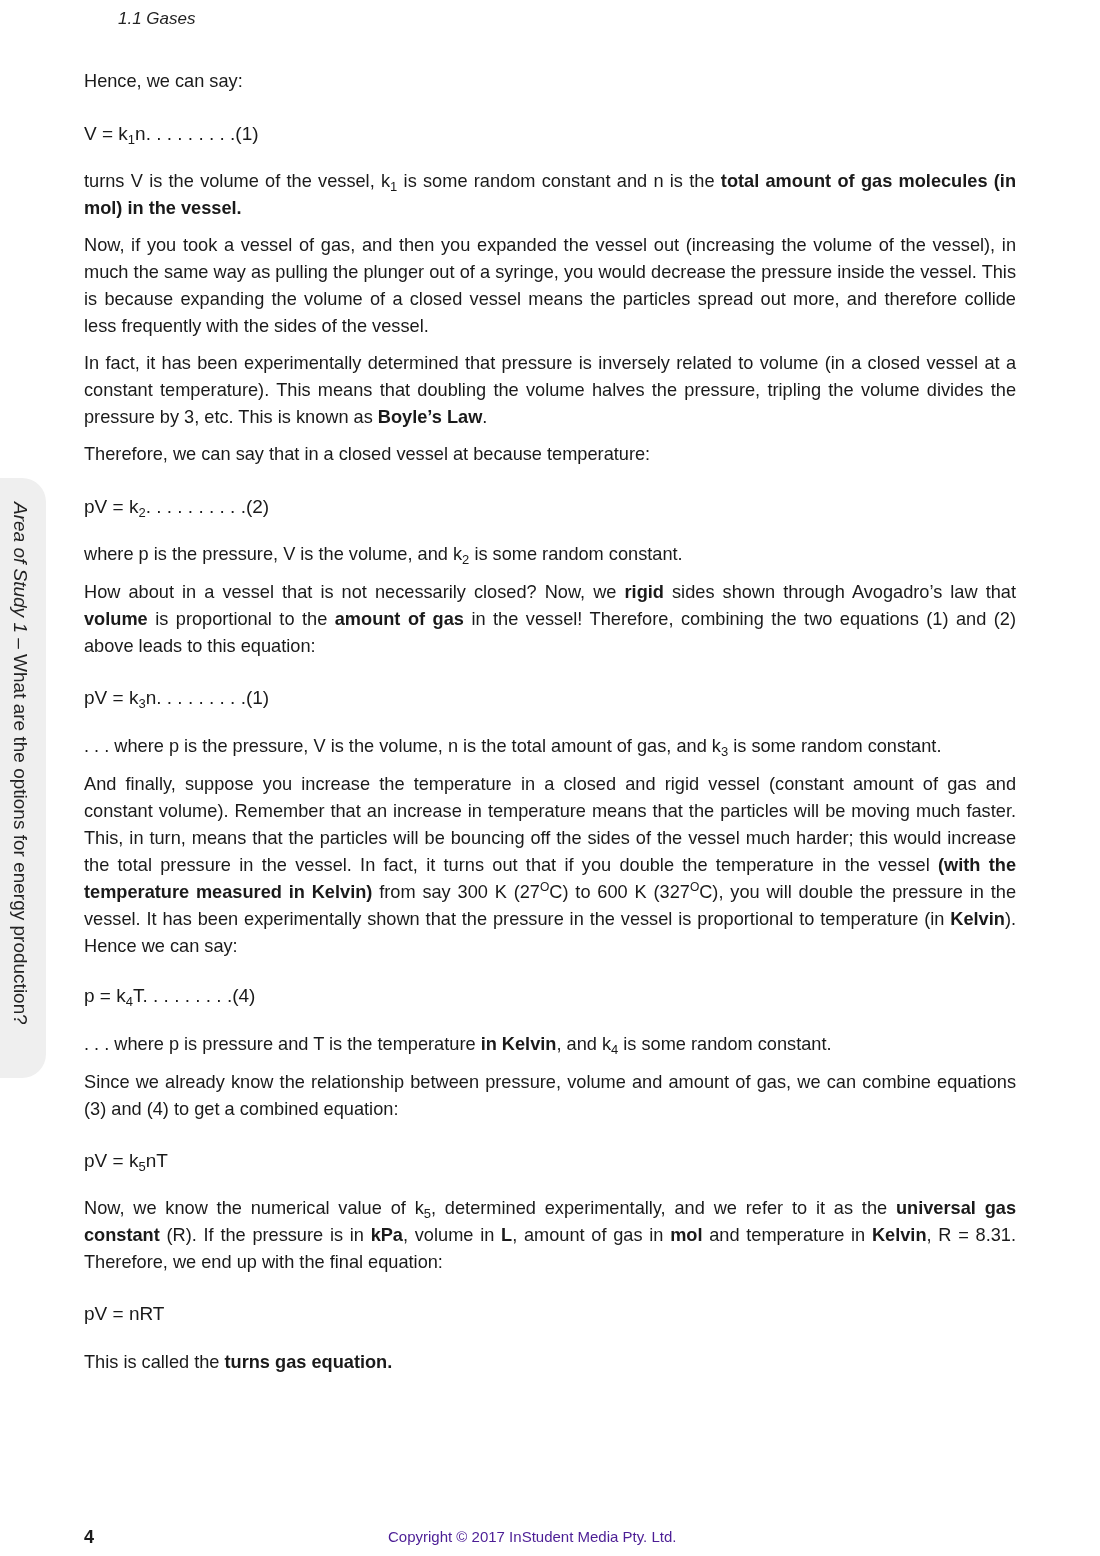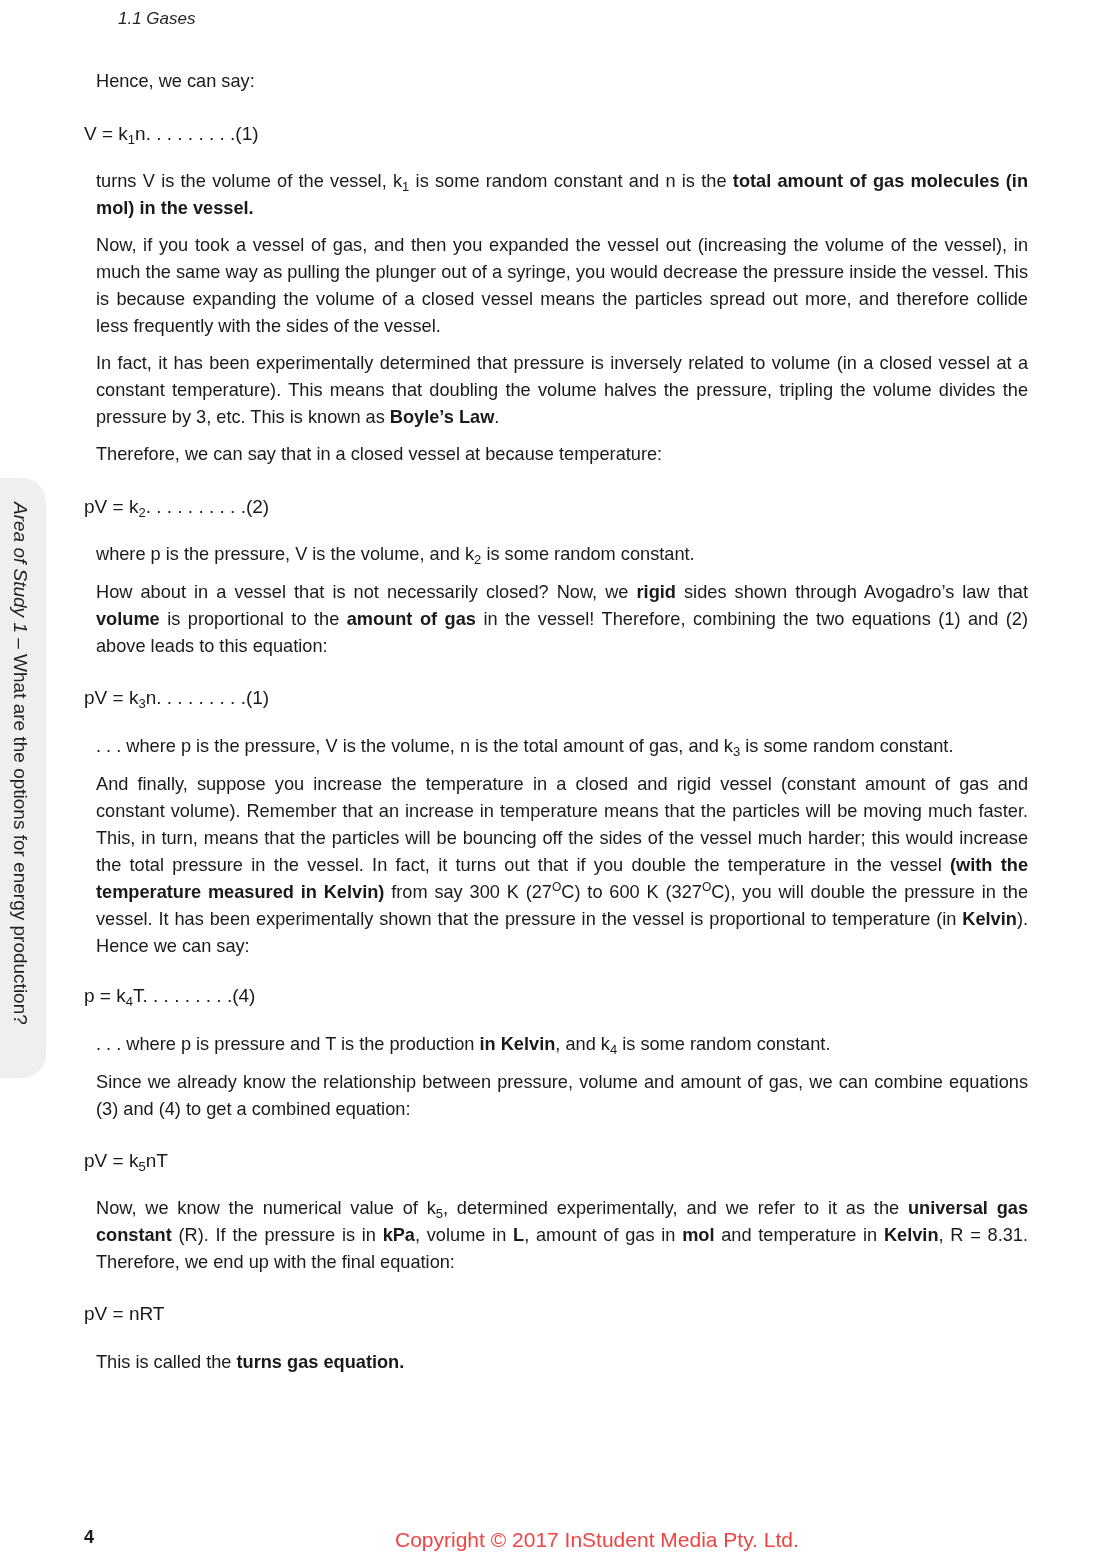--- a/index.html
+++ b/index.html
@@ -5,28 +5,28 @@
   html, body { margin:0; padding:0; background:#ffffff; }
   body { width:1100px; height:1556px; position:relative; overflow:hidden;
          font-family:"Liberation Sans", sans-serif; color:#1a1a1a; }
   .header { position:absolute; left:90px; top:9px; font-size:17px; font-style:italic; color:#222;margin-left:28px; }
   .side-tab { position:absolute; left:0; top:478px; width:46px; height:600px;
               background:#efefef; border-radius:0 24px 24px 0; }
   .side-text { position:absolute; left:9px; top:502px; writing-mode:vertical-rl;
                font-size:19px; color:#222; white-space:nowrap; }
   .side-text i { font-style:italic; }
   .content { position:absolute; left:84px; top:0; width:932px; }
-  .p { position:absolute; left:12px; width:932px; font-size:18.2px; line-height:27px;
+  .p { position:absolute; left:0; width:932px; font-size:18.2px; line-height:27px;
        text-align:justify; margin:0; }
   .eq { position:absolute; left:0; width:932px; font-size:19px; line-height:27px; }
   .eq sub, .p sub { font-size:13px; vertical-align:-4px; line-height:0; }
   .p sup { font-size:12px; vertical-align:7px; line-height:0; }
   b { font-weight:bold; }
   .footer-page { position:absolute; left:84px; top:1527px; font-size:18px; font-weight:bold; }
-  .footer-copy { position:absolute; left:388px; top:1528px; font-size:21px; color:#ef4444;margin-left:7px; }
+  .footer-copy { position:absolute; left:388px; top:1528px; font-size:15px; color:#4c1d95; }
 </style>
 </head>
 <body>
 
 <div class="header">1.1 Gases</div>
 
 <div class="side-tab"></div>
 <div class="side-text"><i>Area of Study 1</i><span> – What are the options for energy production?</span></div>
 
 <div class="content">
@@ -49,21 +49,21 @@
   <p class="p" style="top:579px"><span>How about in a vessel that is not necessarily closed? Now, we </span><b>rigid</b><span> sides shown through Avogadro’s law that </span><b>volume</b><span> is proportional to the </span><b>amount of gas</b><span> in the vessel! Therefore, combining the two equations (1) and (2) above leads to this equation:</span></p>
 
   <div class="eq" style="top:684px"><span>pV = k</span><sub>3</sub><span>n. . . . . . . . .(1)</span></div>
 
   <p class="p" style="top:733px"><span>. . . where p is the pressure, V is the volume, n is the total amount of gas, and k</span><sub>3</sub><span> is some random constant.</span></p>
 
   <p class="p" style="top:771px"><span>And finally, suppose you increase the temperature in a closed and rigid vessel (constant amount of gas and constant volume). Remember that an increase in temperature means that the particles will be moving much faster. This, in turn, means that the particles will be bouncing off the sides of the vessel much harder; this would increase the total pressure in the vessel. In fact, it turns out that if you double the temperature in the vessel </span><b>(with the temperature measured in Kelvin)</b><span> from say 300 K (27</span><sup>O</sup><span>C) to 600 K (327</span><sup>O</sup><span>C), you will double the pressure in the vessel. It has been experimentally shown that the pressure in the vessel is proportional to temperature (in </span><b>Kelvin</b><span>). Hence we can say:</span></p>
 
   <div class="eq" style="top:982px"><span>p = k</span><sub>4</sub><span>T. . . . . . . . .(4)</span></div>
 
-  <p class="p" style="top:1031px"><span>. . . where p is pressure and T is the production </span><b>in Kelvin</b><span>, and k</span><sub>4</sub><span> is some random constant.</span></p>
+  <p class="p" style="top:1031px"><span>. . . where p is pressure and T is the temperature </span><b>in Kelvin</b><span>, and k</span><sub>4</sub><span> is some random constant.</span></p>
 
   <p class="p" style="top:1069px">Since we already know the relationship between pressure, volume and amount of gas, we can combine equations (3) and (4) to get a combined equation:</p>
 
   <div class="eq" style="top:1147px"><span>pV = k</span><sub>5</sub><span>nT</span></div>
 
   <p class="p" style="top:1195px"><span>Now, we know the numerical value of k</span><sub>5</sub><span>, determined experimentally, and we refer to it as the </span><b>universal gas constant</b><span> (R). If the pressure is in </span><b>kPa</b><span>, volume in </span><b>L</b><span>, amount of gas in </span><b>mol</b><span> and temperature in </span><b>Kelvin</b><span>, R = 8.31. Therefore, we end up with the final equation:</span></p>
 
   <div class="eq" style="top:1300px">pV = nRT</div>
 
   <p class="p" style="top:1349px"><span>This is called the </span><b>turns gas equation.</b></p>

